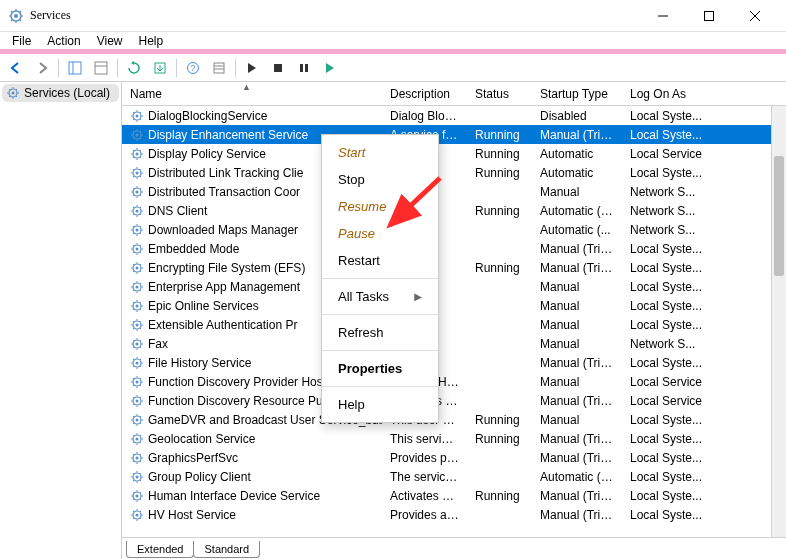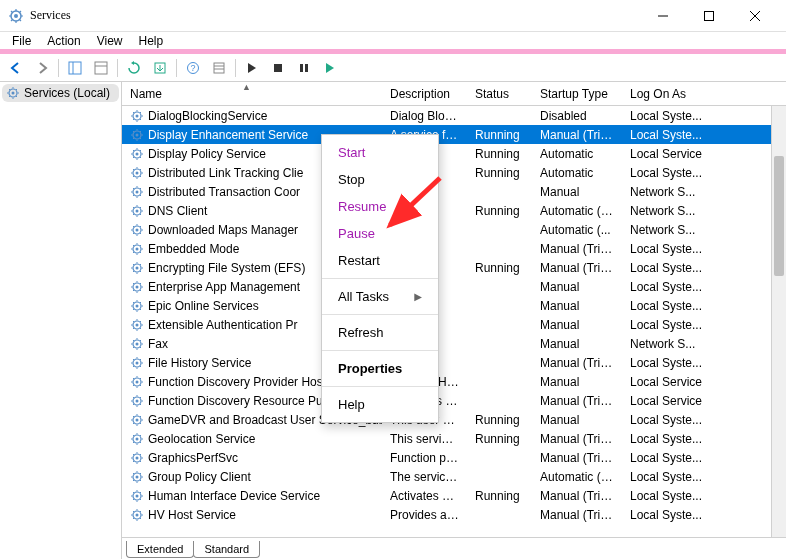--- a/index.html
+++ b/index.html
@@ -40,21 +40,21 @@
 
 .tabs { height: 22px; border-top: 1px solid #d0d0d0; display: flex; align-items: flex-end; padding-left: 4px; background: #fff; font-size: 11px; }
 .tab { padding: 2px 10px; border: 1px solid #888; border-top: none; margin-right: -1px; background: #fff; cursor: pointer; border-bottom-left-radius: 4px; border-bottom-right-radius: 4px; position: relative; top: -1px; }
 .tab.active { background: #fff; font-weight: normal; }
 
 .scrollbar-v { position: absolute; right: 0; top: 24px; bottom: 0; width: 15px; background: #f0f0f0; border-left: 1px solid #d0d0d0; }
 .scrollbar-thumb { position: absolute; left: 2px; right: 2px; top: 50px; height: 120px; background: #c0c0c0; border-radius: 2px; }
 
 .context-menu { position: absolute; left: 321px; top: 134px; width: 118px; background: #fff; border: 1px solid #ccc; box-shadow: 2px 4px 10px rgba(0,0,0,0.2); font-size: 13px; padding: 4px 0; z-index: 100; }
 .context-menu .cm-item { padding: 6px 16px; cursor: pointer; display: flex; justify-content: space-between; align-items: center; }
-.context-menu .cm-item.disabled { color: #a21caf; cursor: default; }
+.context-menu .cm-item.disabled { color: #a16207; cursor: default; font-style: italic; }
 .context-menu .cm-item.bold { font-weight: 600; }
 .context-menu .cm-sep { height: 1px; background: #e0e0e0; margin: 4px 0; }
 
 .arrow-annotation { position: absolute; left: 380px; top: 170px; z-index: 200; pointer-events: none; }
 
 .sort-arrow { position: absolute; left: 120px; top: -1px; font-size: 9px; color: #666; }
 </style>
 </head>
 <body>
 
@@ -443,21 +443,21 @@
           </div>
           <div class="row">
             <div class="cell name col-name">
               <svg class="gear" viewBox="0 0 14 14">
                 <circle cx="7" cy="7" r="4" fill="none" stroke="#5a8fc7" stroke-width="1.2"></circle>
                 <circle cx="7" cy="7" r="1.5" fill="#5a8fc7"></circle>
                 <path d="M7 1v1.5M7 11.5v1.5M1 7h1.5M11.5 7h1.5M3 3l1 1M11 11l-1-1M3 11l1-1M11 3l-1 1" stroke="#5a8fc7"></path>
               </svg>
               <span>GraphicsPerfSvc</span>
             </div>
-            <div class="cell col-desc">Function pe...</div>
+            <div class="cell col-desc">Provides pe...</div>
             <div class="cell col-status"></div>
             <div class="cell col-startup">Manual (Trig...</div>
             <div class="cell col-logon">Local Syste...</div>
           </div>
           <div class="row">
             <div class="cell name col-name">
               <svg class="gear" viewBox="0 0 14 14">
                 <circle cx="7" cy="7" r="4" fill="none" stroke="#5a8fc7" stroke-width="1.2"></circle>
                 <circle cx="7" cy="7" r="1.5" fill="#5a8fc7"></circle>
                 <path d="M7 1v1.5M7 11.5v1.5M1 7h1.5M11.5 7h1.5M3 3l1 1M11 11l-1-1M3 11l1-1M11 3l-1 1" stroke="#5a8fc7"></path>

